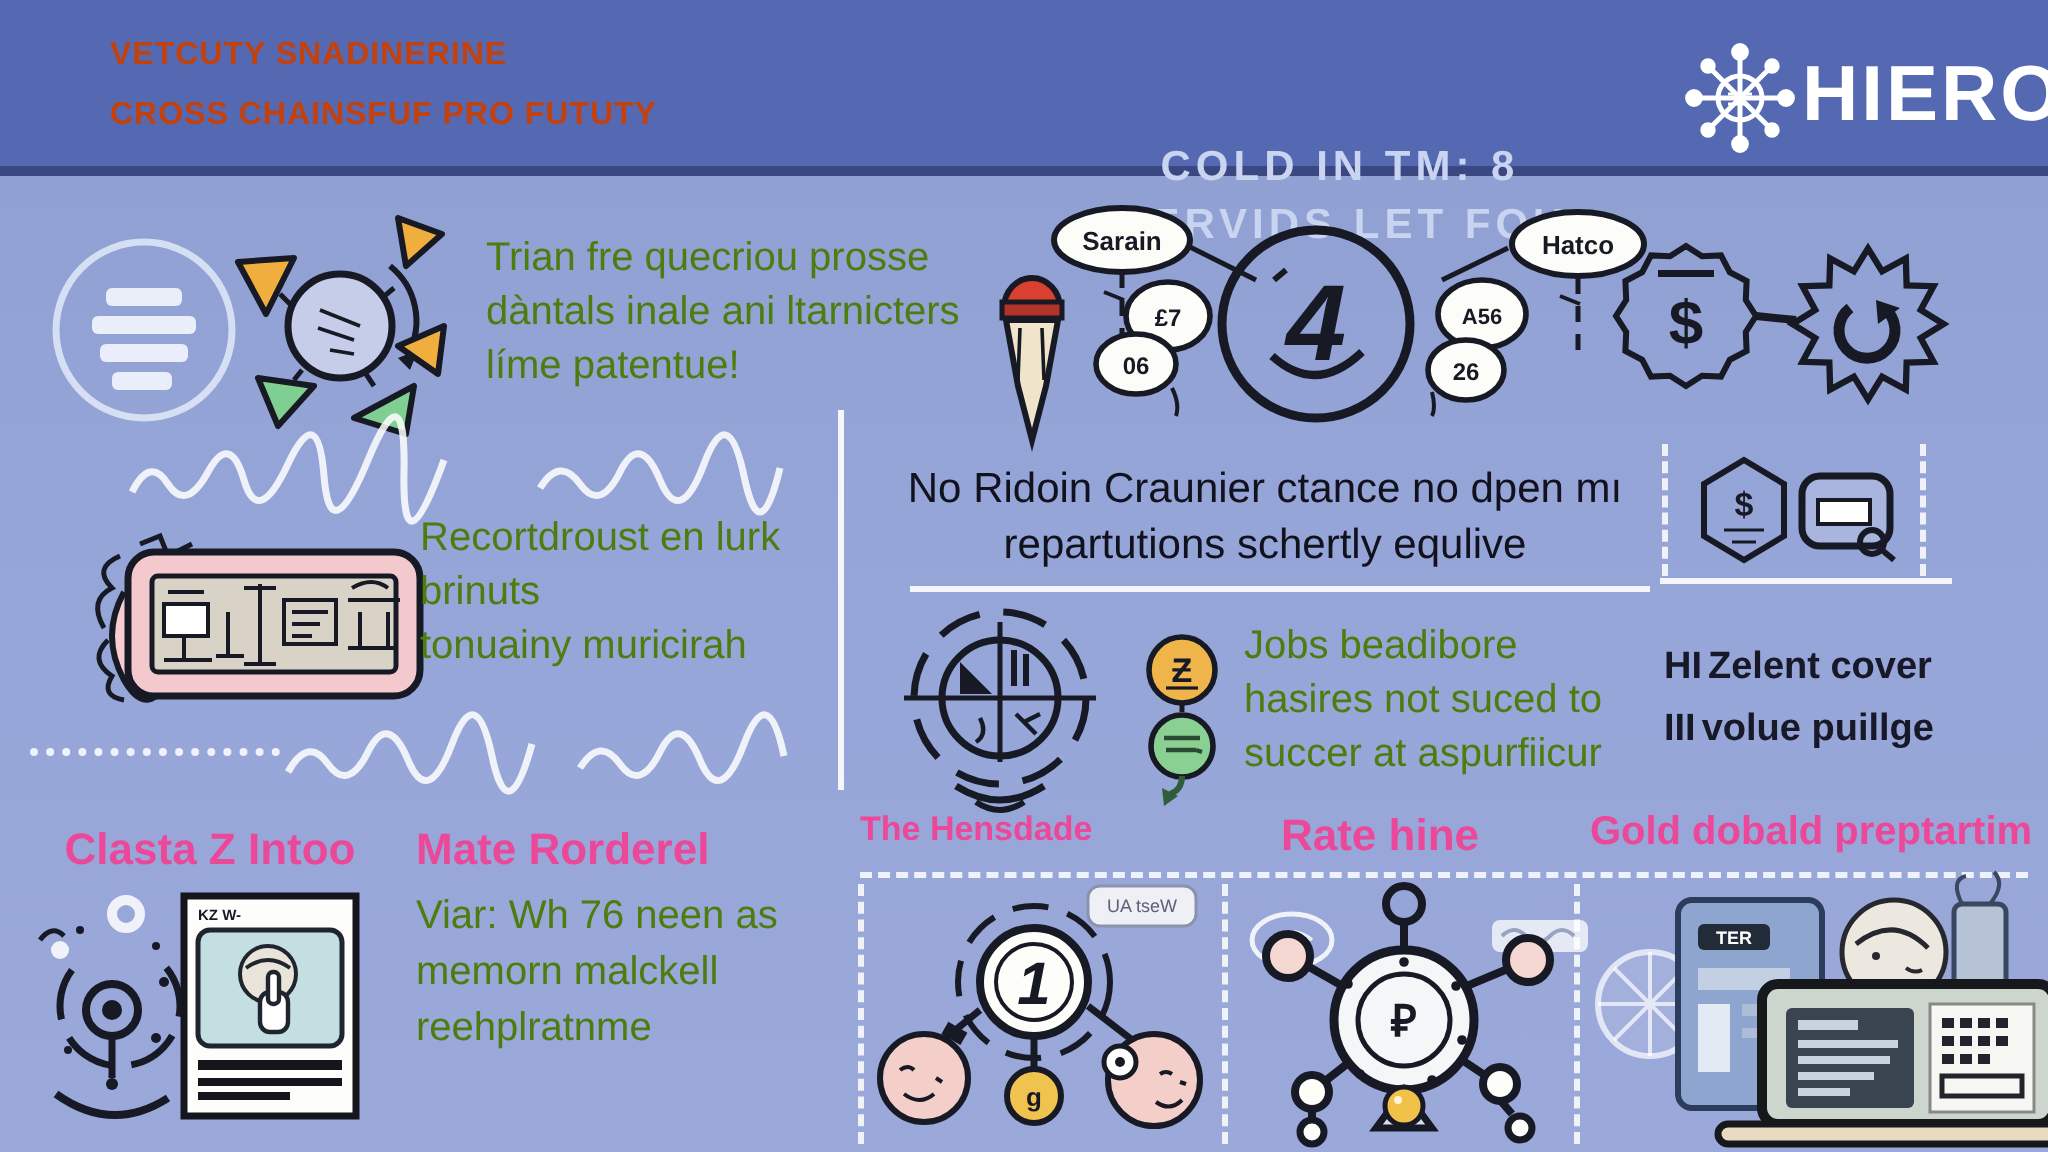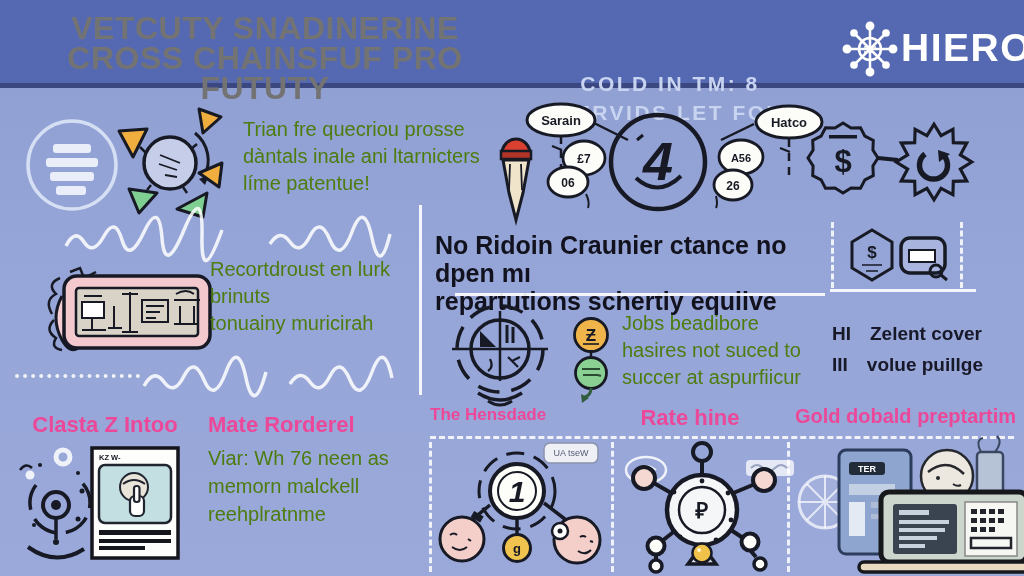--- a/index.html
+++ b/index.html
@@ -2,29 +2,29 @@
 <html><head>
 <meta charset="utf-8">
 <style>
   html,body{margin:0;padding:0;}
   body{width:1024px;height:576px;position:relative;overflow:hidden;
        background:linear-gradient(180deg,#8e9ed0 0%,#96a5d7 45%,#9aa8da 100%);
        font-family:"Liberation Sans", sans-serif;}
   .abs{position:absolute;}
   
   .header{left:0;top:0;width:1024px;height:88px;background:#5569b2;border-bottom:5px solid #3a4781;box-sizing:border-box;}
-  .title-left{left:55px;top:13px;width:420px;text-align:center;color:#737373;font-weight:800;font-size:32px;line-height:30px;letter-spacing:.5px;}
+  .title-left{left:55px;top:13px;width:420px;color:#c2410c;font-weight:800;font-size:16px;line-height:30px;letter-spacing:.5px;}
   .title-mid{left:505px;top:21px;width:330px;text-align:center;color:#c8d4f0;font-weight:700;font-size:21px;line-height:29px;letter-spacing:2.5px;margin-top:48px;}
   .brand-text{left:901px;top:26px;color:#ffffff;font-weight:800;font-size:39px;letter-spacing:1.5px;}
   
   .para{color:#4d7c0f;font-weight:400;font-size:20px;line-height:27px;}
-  .headline{color:#12121e;font-weight:700;font-size:25px;line-height:28px;text-align:left;}
+  .headline{color:#12121e;font-weight:400;font-size:21px;line-height:28px;text-align:center;}
   .heading{color:#ec4899;font-weight:800;font-size:22px;}
   .list-row{color:#171828;font-weight:600;font-size:19px;line-height:31px;white-space:nowrap;}
-  .list-marker{font-weight:900;font-size:19px;margin-right:19px;}
+  .list-marker{font-weight:900;font-size:19px;margin-right:3px;}
   
   .wline{background:rgba(255,255,255,.9);}
   .vdash{border-left:3px dashed rgba(255,255,255,.85);}
   .hdash{border-top:3px dashed rgba(255,255,255,.85);}
   .hdot{border-top:4px dotted rgba(255,255,255,.85);}
   svg{display:block;overflow:visible;}
   text{font-family:"Liberation Sans", sans-serif;}
 </style>
 </head>
 <body>

